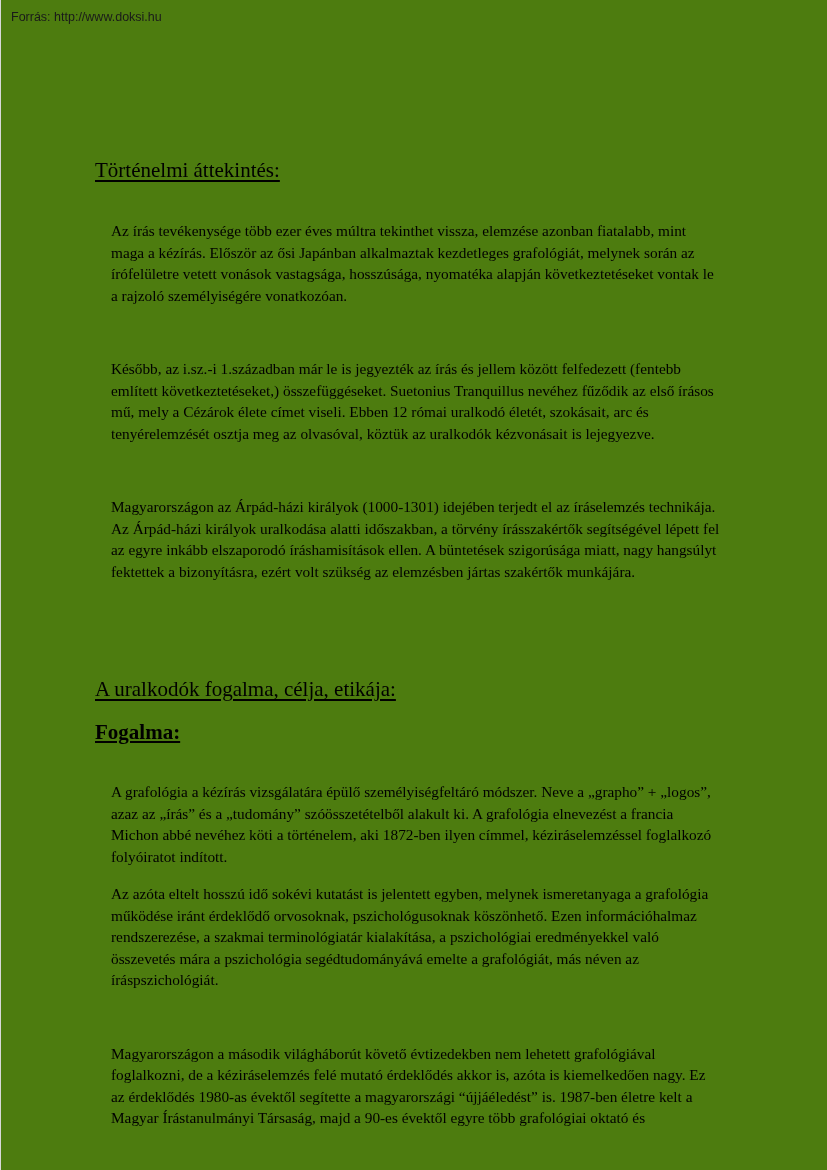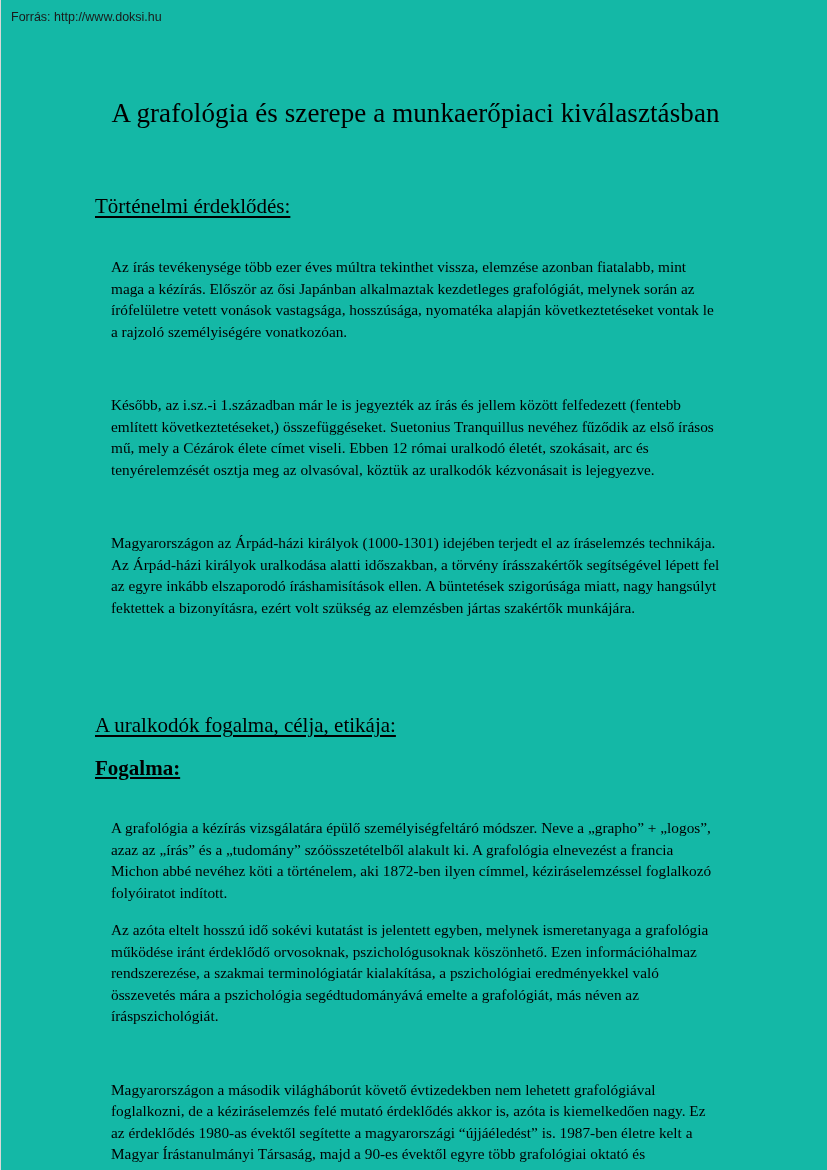--- a/index.html
+++ b/index.html
@@ -8,21 +8,21 @@
     background: #ffffff;
   }
   body {
     font-family: "Liberation Serif", "DejaVu Serif", serif;
     color: #000000;
   }
   .page {
     position: relative;
     width: 827px;
     height: 1170px;
-    background: #14b8a6;
+    background: #4d7c0f;
     overflow: hidden;
     box-sizing: border-box;
   }
   
   .scan-edge-left {
     position: absolute;
     left: 0;
     top: 0;
     width: 1px;
     height: 1170px;
@@ -93,26 +93,25 @@
 <body>
 
 <div class="page">
 
   <div class="scan-edge-left"></div>
 
   <div class="source-header">Forrás: http://www.doksi.hu</div>
 
   <div class="content">
 
-    <h1 class="doc-title">A grafológia és szerepe a munkaerőpiaci kiválasztásban</h1>
 
     <div class="gap-title-to-sec1"></div>
 
     <div>
-      <h2 class="section-heading">Történelmi érdeklődés:</h2>
+      <h2 class="section-heading">Történelmi áttekintés:</h2>
 
       <div class="gap-sec1-to-p1"></div>
 
       <p class="body-par">Az írás tevékenysége több ezer éves múltra tekinthet vissza, elemzése azonban fiatalabb, mint maga a kézírás. Először az ősi Japánban alkalmaztak kezdetleges grafológiát, melynek során az írófelületre vetett vonások vastagsága, hosszúsága, nyomatéka alapján következtetéseket vontak le a rajzoló személyiségére vonatkozóan.</p>
       <div class="gap-par"></div>
 
       <p class="body-par">Később, az i.sz.-i 1.században már le is jegyezték az írás és jellem között felfedezett (fentebb említett következtetéseket,) összefüggéseket. Suetonius Tranquillus nevéhez fűződik az első írásos mű, mely a Cézárok élete címet viseli. Ebben 12 római uralkodó életét, szokásait, arc és tenyérelemzését osztja meg az olvasóval, köztük az uralkodók kézvonásait is lejegyezve.</p>
       <div class="gap-par"></div>
 
       <p class="body-par">Magyarországon az Árpád-házi királyok (1000-1301) idejében terjedt el az íráselemzés technikája. Az Árpád-házi királyok uralkodása alatti időszakban, a törvény írásszakértők segítségével lépett fel az egyre inkább elszaporodó íráshamisítások ellen. A büntetések szigorúsága miatt, nagy hangsúlyt fektettek a bizonyításra, ezért volt szükség az elemzésben jártas szakértők munkájára.</p>

